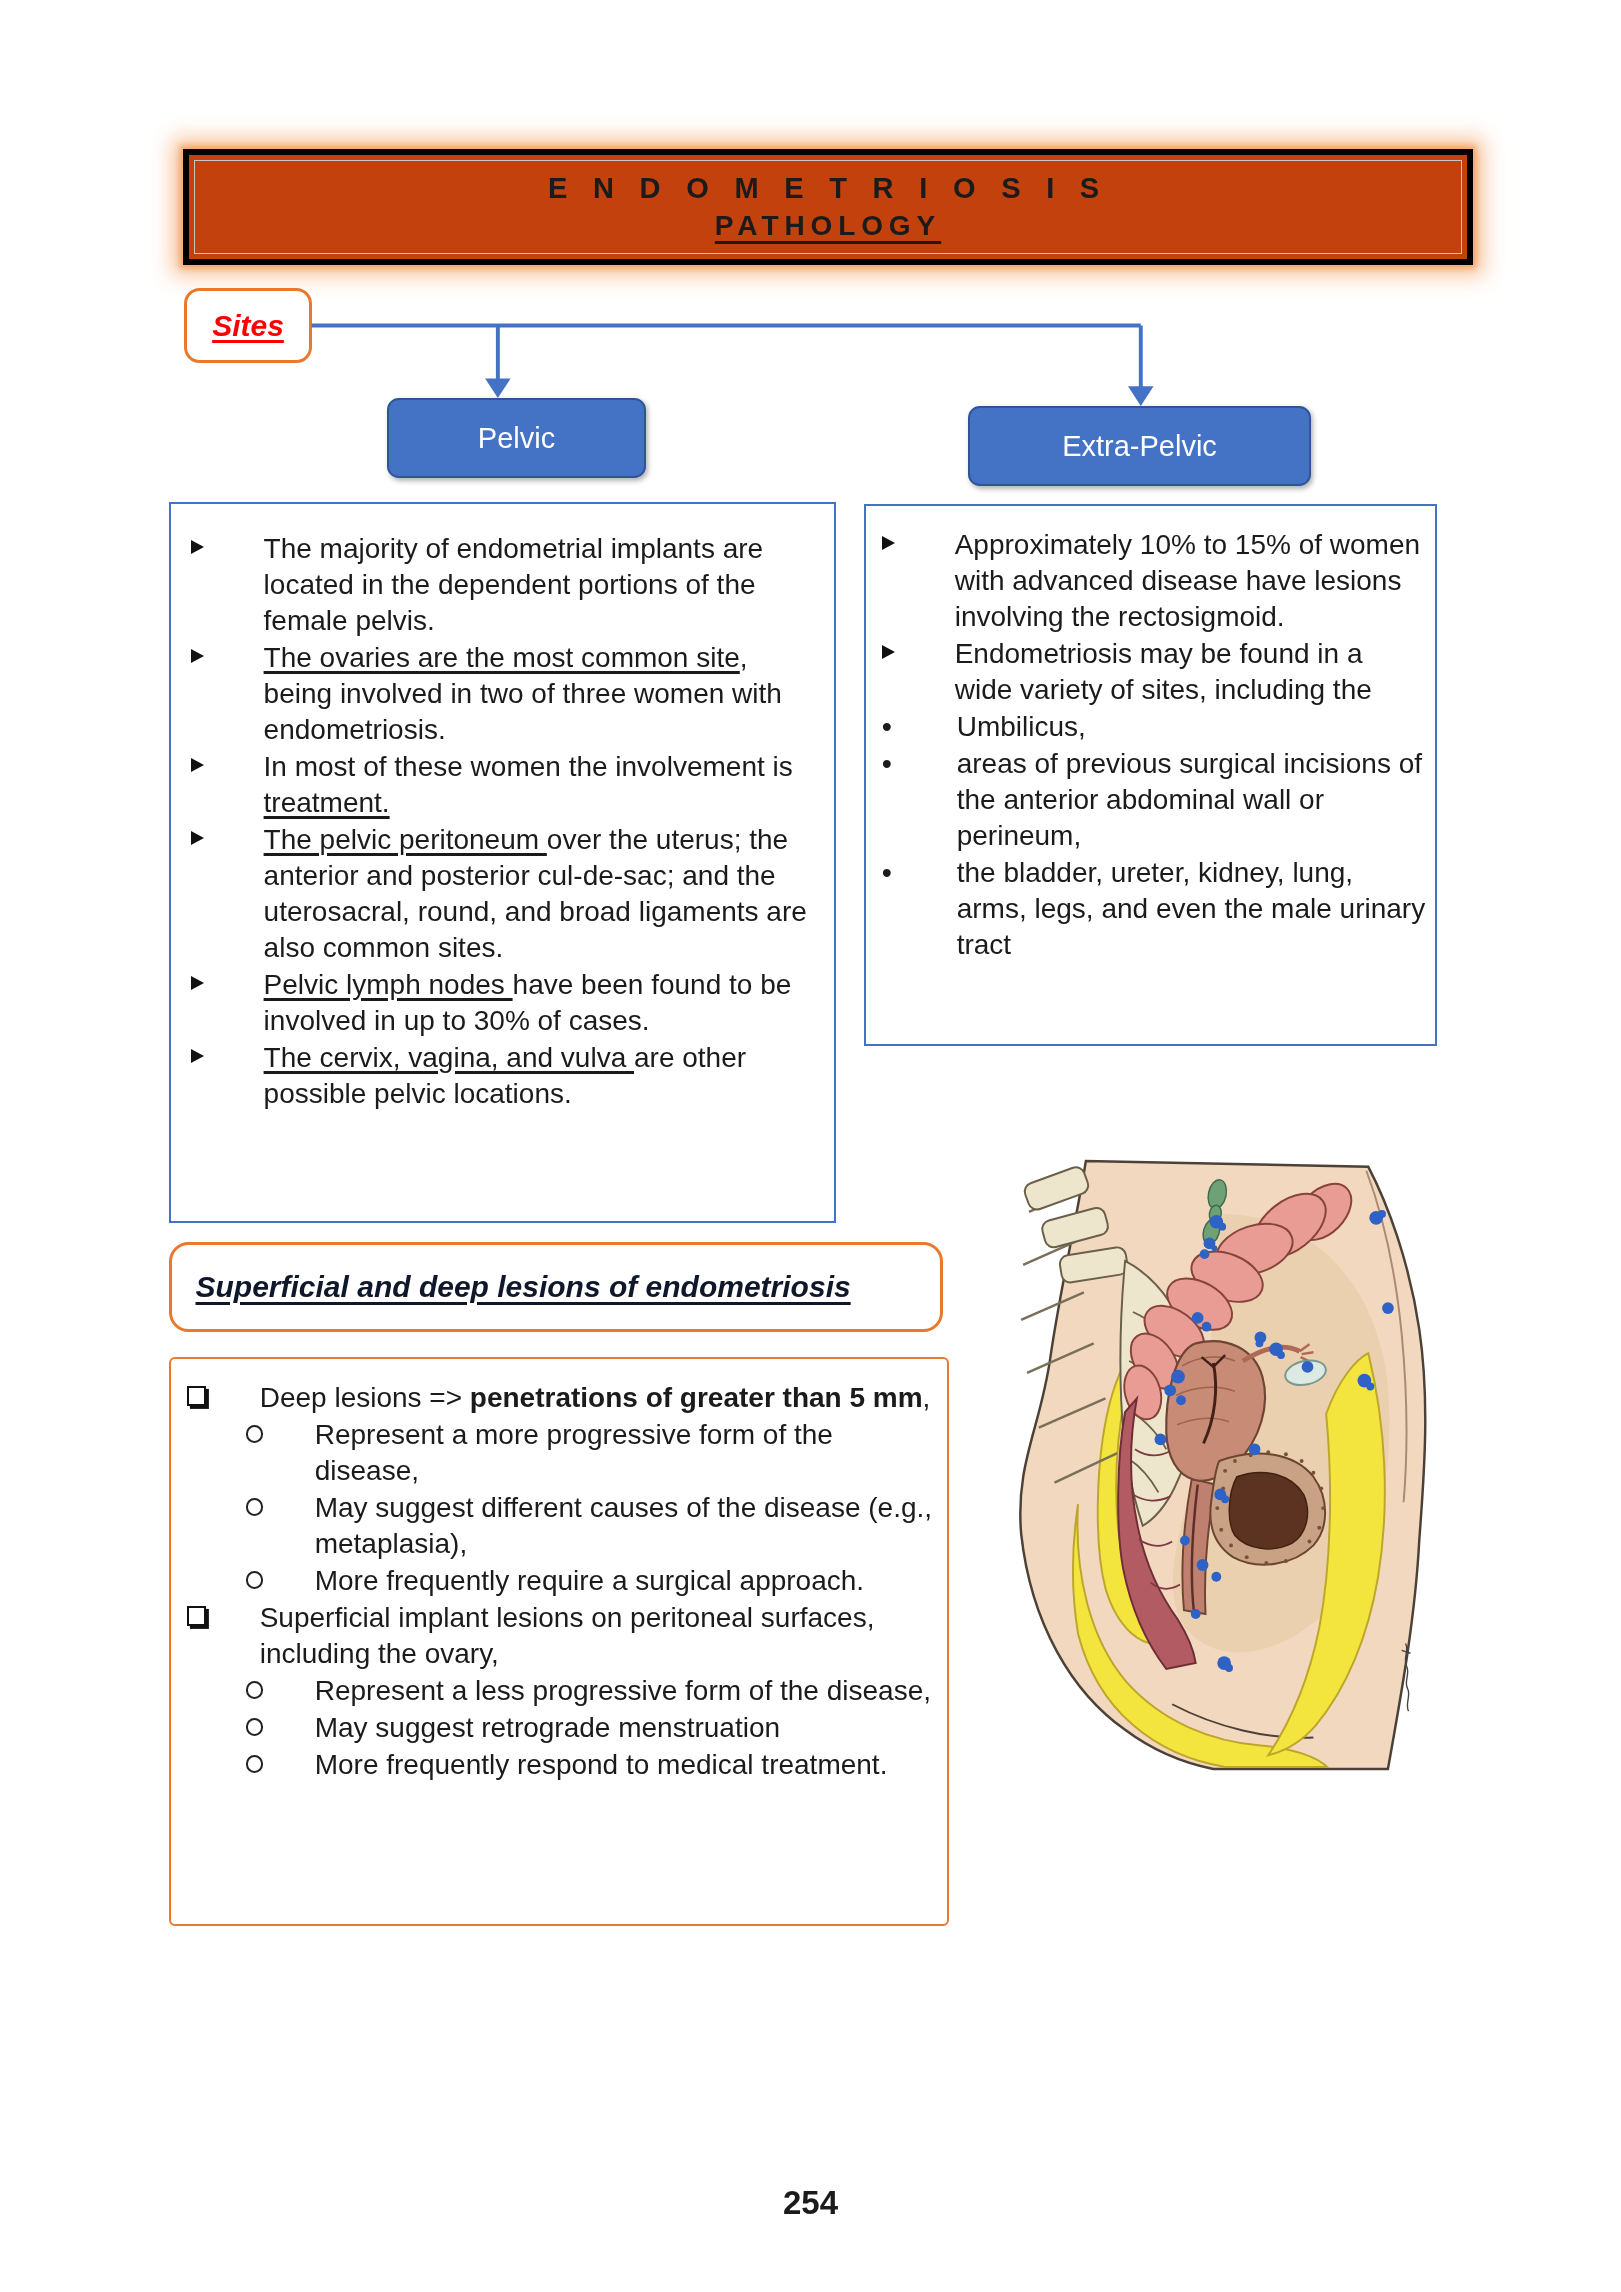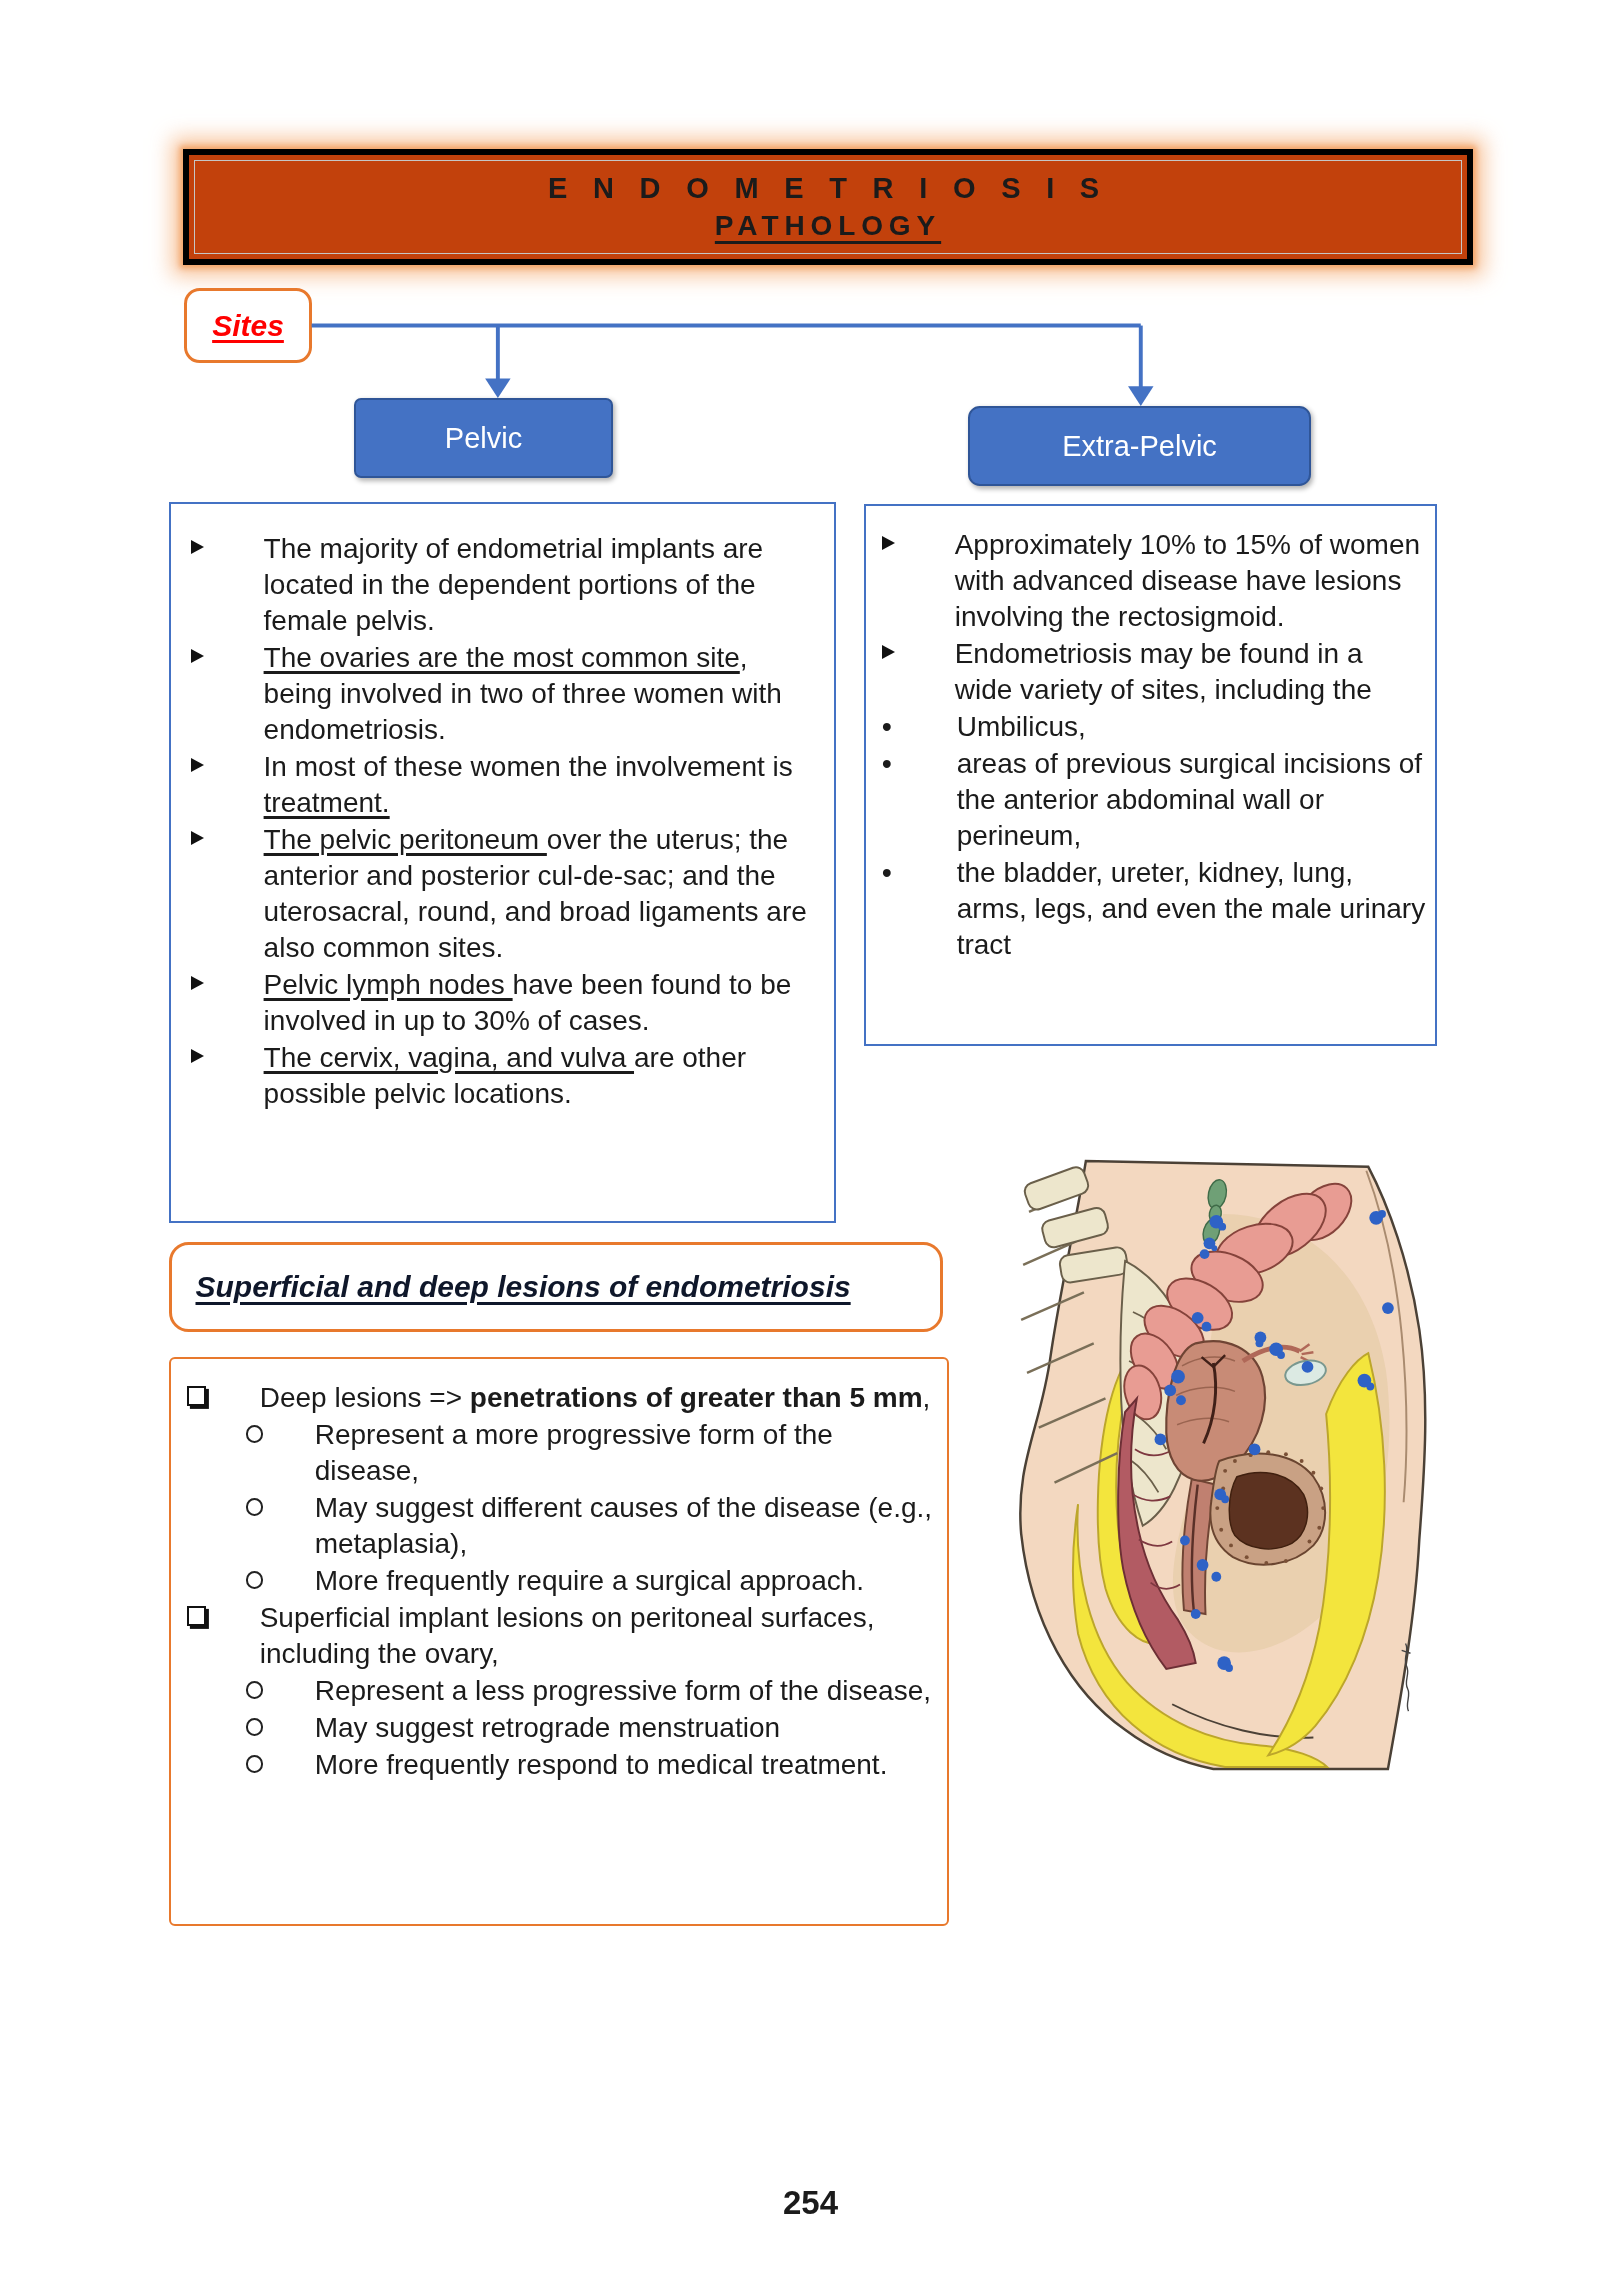--- a/index.html
+++ b/index.html
@@ -37,21 +37,21 @@
 
   
   #connector-svg{left:0;top:0;pointer-events:none;}
 
   
   .node{
     background:#4472C4;border:2.9px solid #2F5597;border-radius:11.8px;
     display:flex;align-items:center;justify-content:center;
     color:#fff;font-size:29px;box-shadow:2px 2.9px 4.9px rgba(0,0,0,.3);
   }
-  #pelvic-node{left:354px;top:398px;width:255px;height:76px;border-radius:7px;}
+  #pelvic-node{left:387px;top:398px;width:255px;height:76px;}
   #extra-pelvic-node{left:968px;top:406px;width:339px;height:76px;}
 
   
   .text-frame-blue{border:2.9px solid #4472C4;background:#fff;box-sizing:border-box;}
   #pelvic-text-box{left:169px;top:502px;width:667px;height:721px;padding:25.5px 11.8px 9.8px 19.6px;}
   #extra-pelvic-text-box{left:864px;top:504px;width:573px;height:542px;padding:19.6px 7.8px 9.8px 15.7px;}
 
   .list{font-size:28px;line-height:36px;}
   .li{display:flex;align-items:flex-start;margin:1px 0;gap:32px;}
   .marker{flex:0 0 41px;display:flex;justify-content:flex-start;}

